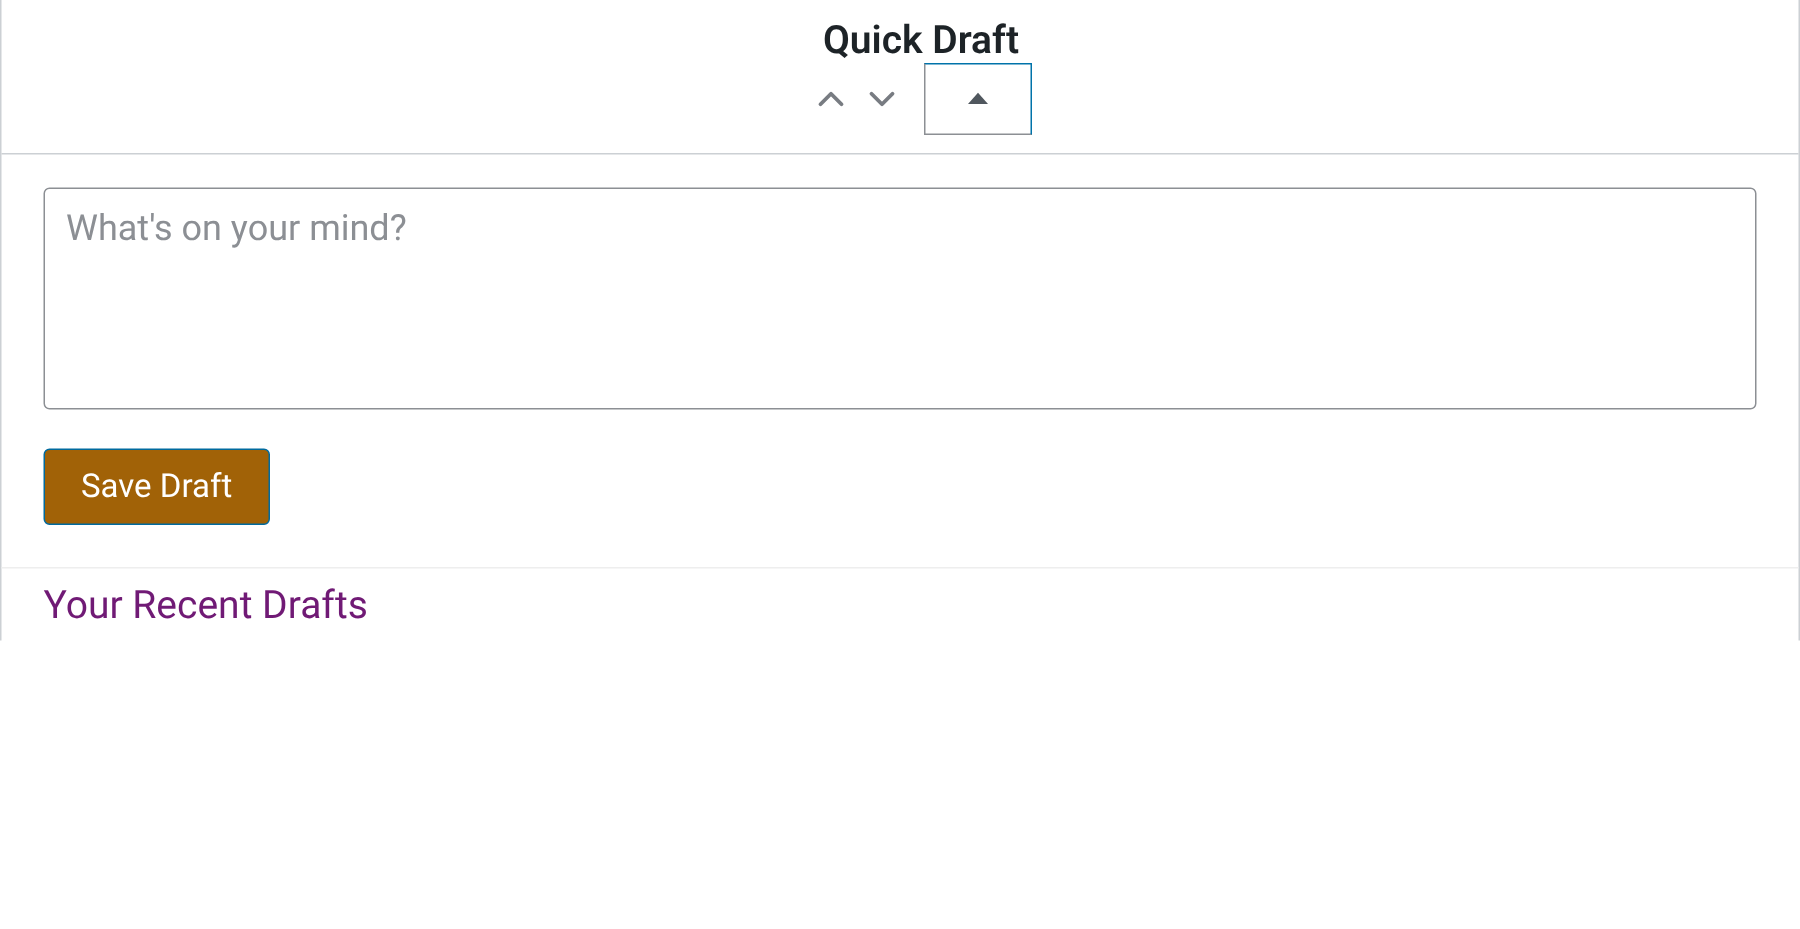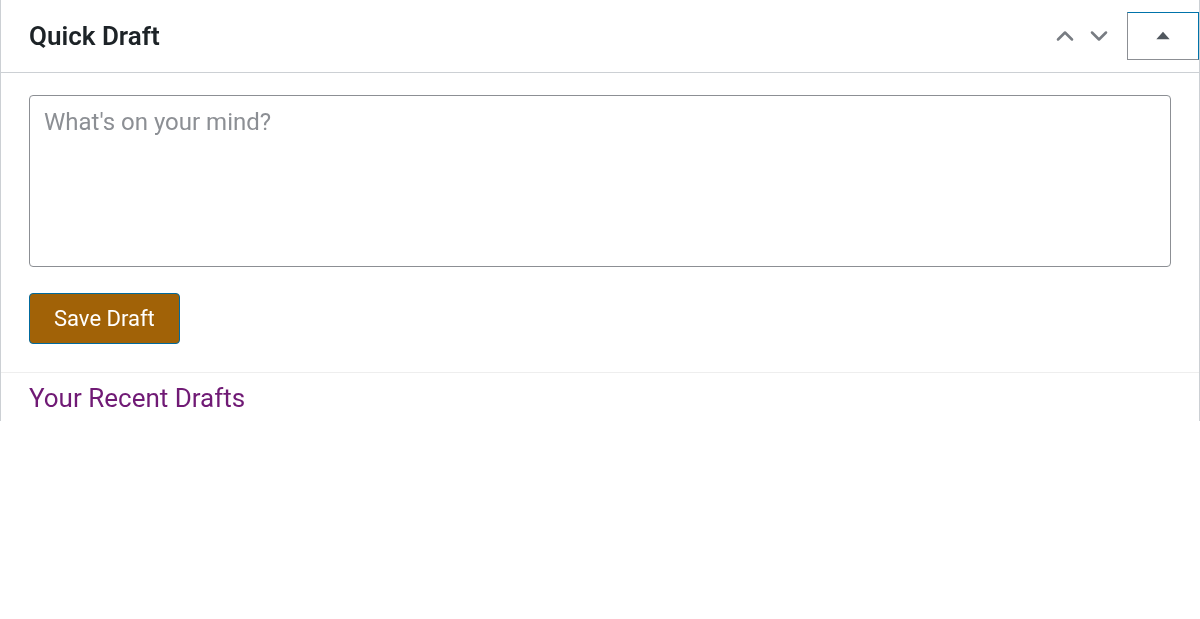--- a/index.html
+++ b/index.html
@@ -20,20 +20,21 @@
       border-right: 1px solid #ccd0d4;
       background: #fff;
     }
     .panel-header {
       display: flex;
       align-items: center;
       justify-content: space-between;
       padding: 12px 0 12px 28px;
       border-bottom: 1px solid #ccd0d4;
       position: relative;
+      flex-direction: column;
     }
     .panel-title {
       font-size: 26px;
       font-weight: 600;
       color: #1d2327;
     }
     .header-controls {
       display: flex;
       align-items: stretch;
       height: 48px;
@@ -95,21 +96,21 @@
       height: 54px;
       border: 1px solid #8c8f94;
       border-radius: 4px;
       padding: 0 14px;
       font-size: 20px;
       color: #1d2327;
       background: #fff;
     }
     .textarea-input {
       width: 100%;
-      height: 172px;
+      height: 148px;
       border: 1px solid #8c8f94;
       border-radius: 4px;
       padding: 12px 14px;
       font-size: 24px;
       font-family: inherit;
       color: #1d2327;
       background: #fff;
       resize: none;
     }
     .textarea-input::placeholder {

